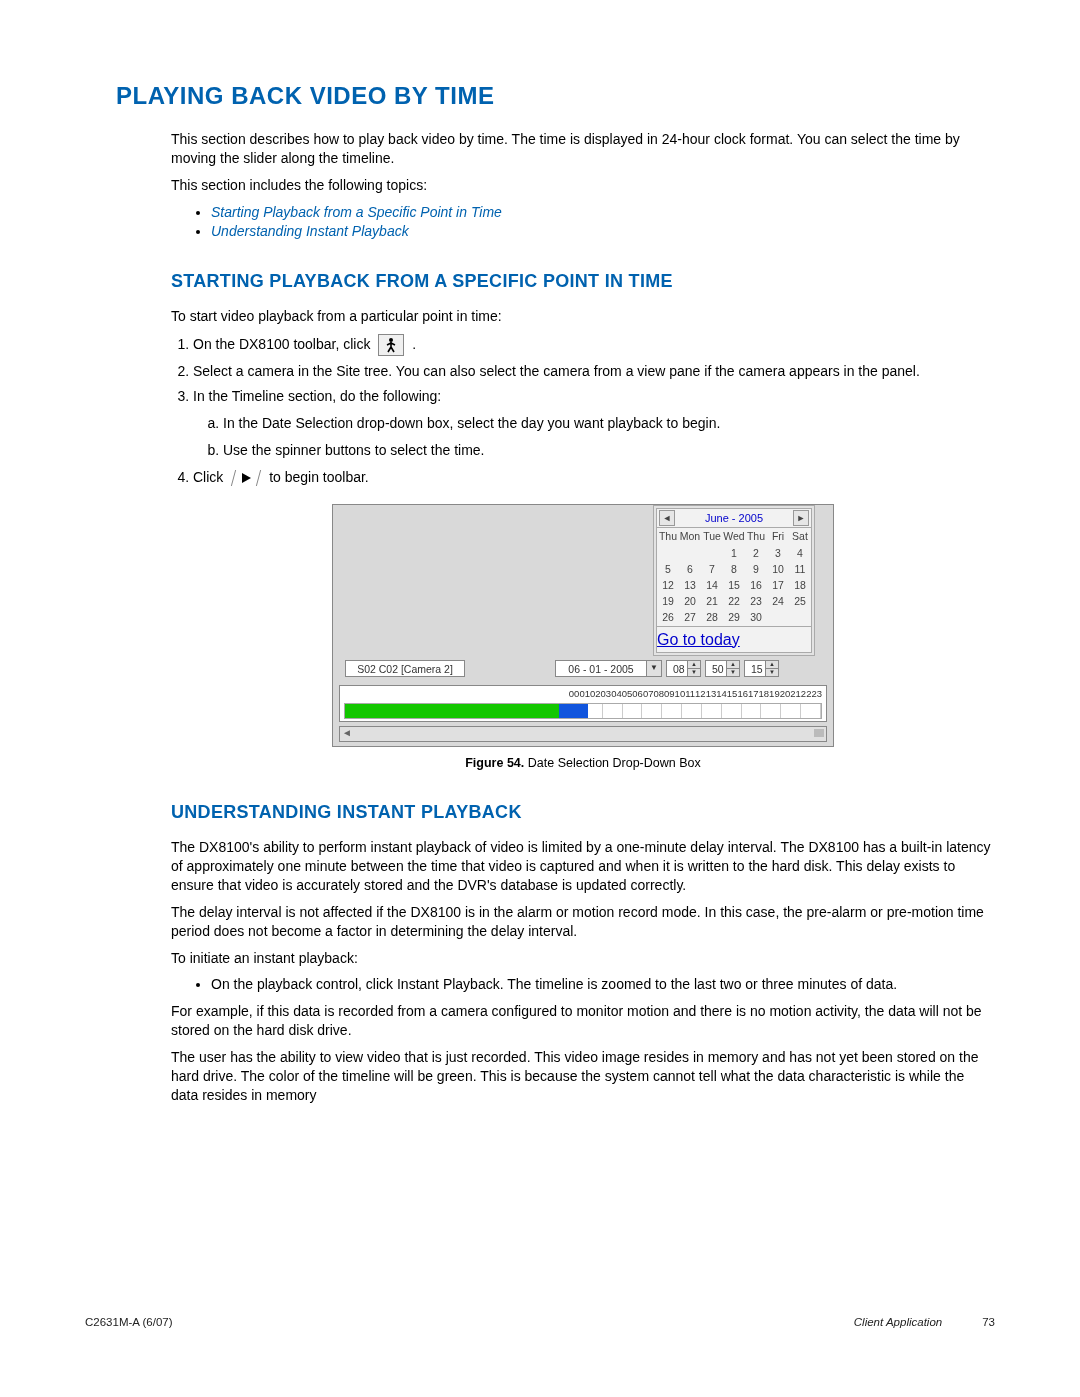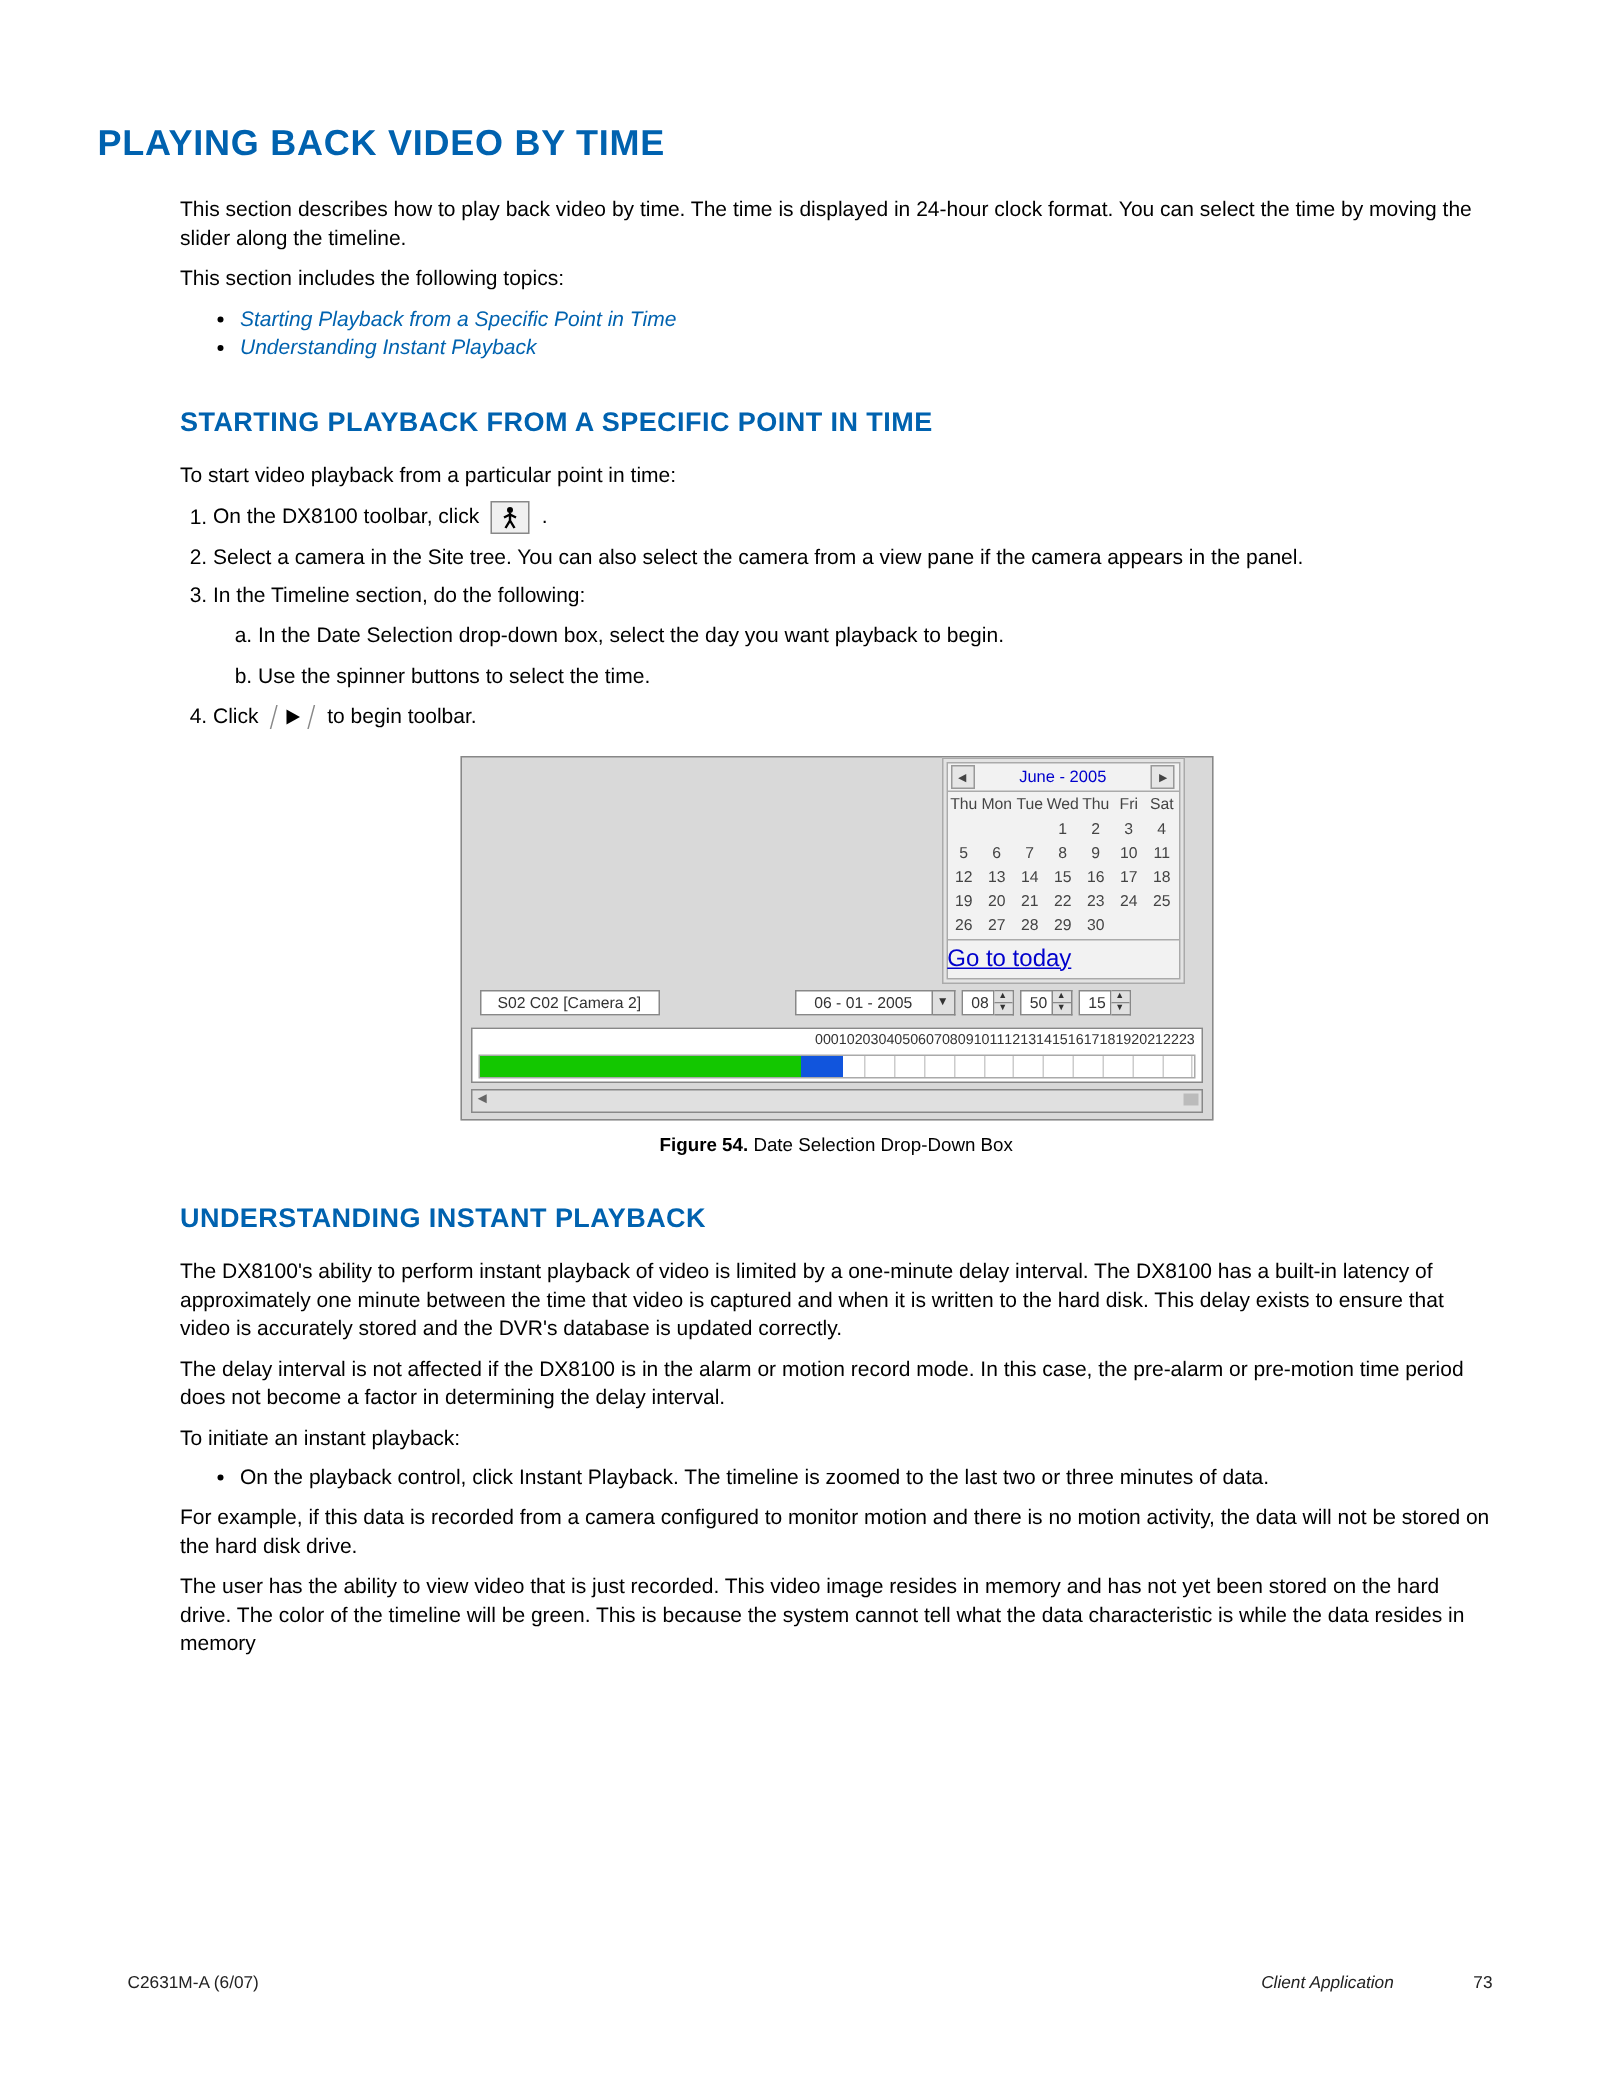--- a/index.html
+++ b/index.html
@@ -1,16 +1,16 @@
 <!DOCTYPE html>
 <html><head>
 <meta charset="utf-8">
 <style>
 html,body{margin:0;padding:0;background:#fff;color:#000;font-family:Arial,Helvetica,sans-serif;font-size:14px;line-height:1.35}
-.page{width:1080px;height:1363px;position:relative;margin:0 auto;box-sizing:border-box;padding:80px 85px 0 65px}
+.page{width:1080px;height:1363px;position:relative;margin:0 auto;box-sizing:border-box;padding:80px 85px 0 116px}
 h1{font-family:Arial,Helvetica,sans-serif;font-weight:700;font-stretch:condensed;color:#0062af;font-size:24px;letter-spacing:0.5px;margin:0 0 18px 0}
 h2{font-family:Arial,Helvetica,sans-serif;font-weight:700;font-stretch:condensed;color:#0062af;font-size:18px;letter-spacing:0.3px;margin:28px 0 14px 0}
 .body-indent{margin-left:55px}
 p{margin:8px 0}
 .toc-list{list-style:disc;margin:4px 0 0 40px;padding:0}
 .toc-list li a{color:#0062af;font-style:italic;text-decoration:none}
 ol.numlist{margin:6px 0 0 22px;padding:0}
 ol.numlist>li{margin:6px 0}
 ol.sublist{list-style:lower-alpha;margin:6px 0 0 30px;padding:0}
 ol.sublist>li{margin:8px 0}
@@ -46,21 +46,21 @@
 .track .seg-g{position:absolute;top:0;bottom:0;left:0;width:45%;background:#13c700}
 .track .seg-b{position:absolute;top:0;bottom:0;left:45%;width:6%;background:#1155dd}
 .tick-row{position:absolute;inset:0;display:flex}
 .tick-row span{flex:1;border-right:1px solid #ccc}
 .scroll-stub{height:14px;border:1px solid #888;background:#e0e0e0;margin:4px 6px 0 6px;position:relative}
 .scroll-stub::before{content:"◄";position:absolute;left:2px;top:-1px;font-size:10px;color:#666}
 .scroll-stub::after{content:"";position:absolute;right:2px;top:2px;width:10px;height:8px;background:#bbb}
 ul.bul{list-style:disc;margin:4px 0 6px 40px;padding:0}
 .footer{position:absolute;bottom:32px;left:85px;right:85px;display:flex;justify-content:space-between;font-size:11.5px;color:#222}
 .footer .mid{font-style:italic}
-.footer .right{display:flex;gap:53px}
+.footer .right{display:flex;gap:40px}
 </style>
 </head>
 <body>
 
 <div class="page">
 
   <h1>PLAYING BACK VIDEO BY TIME</h1>
 
   <div class="body-indent">
     <p>This section describes how to play back video by time. The time is displayed in 24-hour clock format. You can select the time by moving the slider along the timeline.</p>

